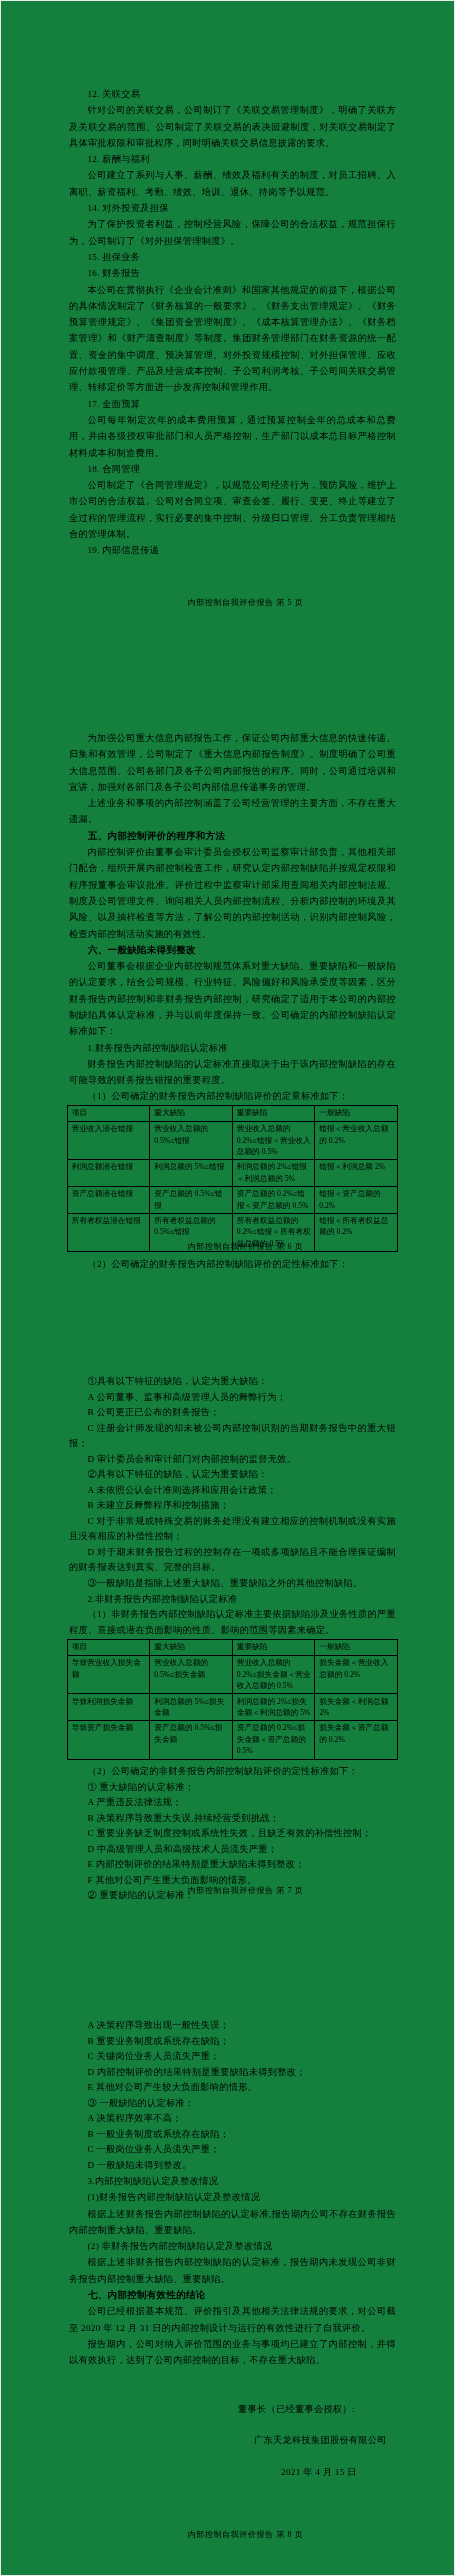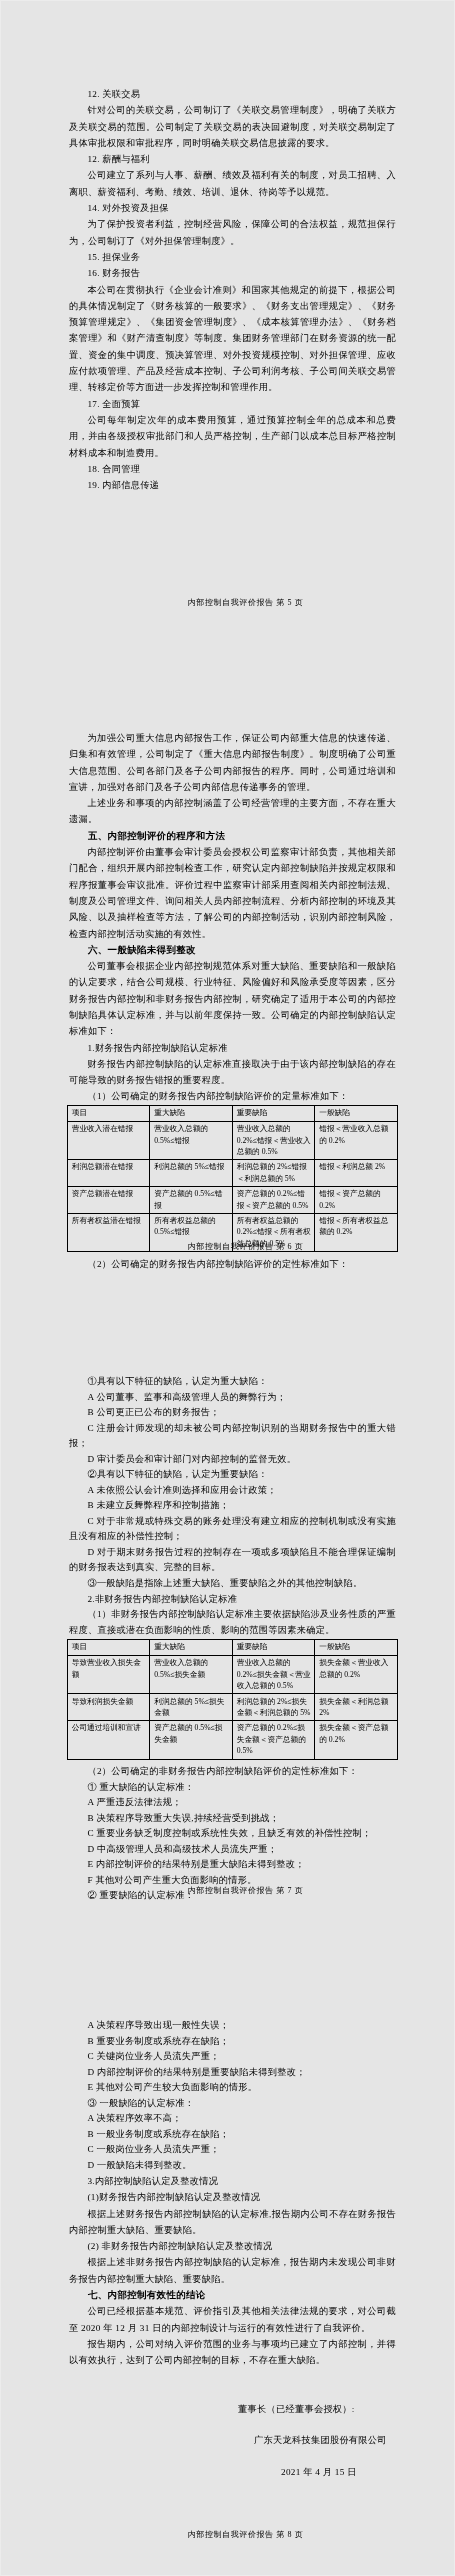--- a/index.html
+++ b/index.html
@@ -4,21 +4,21 @@
 <style>
   html, body {
     margin: 0;
     padding: 0;
     background: #ffffff;
   }
   #document {
     position: relative;
     width: 455px;
     height: 2576px;
-    background: #e5e5e5;
+    background: #15803d;
     color: #000000;
     font-family: "Liberation Serif", "DejaVu Serif", serif;
     box-sizing: border-box;
     border: 0.6px solid #ececec;
     overflow: hidden;
   }
   .page {
     position: relative;
     width: 455px;
     height: 644px;
@@ -111,20 +111,21 @@
         <p class="sub-heading">12. 薪酬与福利</p>
         <p class="para">公司建立了系列与人事、薪酬、绩效及福利有关的制度，对员工招聘、入离职、薪资福利、考勤、绩效、培训、退休、待岗等予以规范。</p>
         <p class="sub-heading">14. 对外投资及担保</p>
         <p class="para">为了保护投资者利益，控制经营风险，保障公司的合法权益，规范担保行为，公司制订了《对外担保管理制度》。</p>
         <p class="sub-heading">15. 担保业务</p>
         <p class="sub-heading">16. 财务报告</p>
         <p class="para">本公司在贯彻执行《企业会计准则》和国家其他规定的前提下，根据公司的具体情况制定了《财务核算的一般要求》、《财务支出管理规定》、《财务预算管理规定》、《集团资金管理制度》、《成本核算管理办法》、《财务档案管理》和《财产清查制度》等制度。集团财务管理部门在财务资源的统一配置、资金的集中调度、预决算管理、对外投资规模控制、对外担保管理、应收应付款项管理、产品及经营成本控制、子公司利润考核、子公司间关联交易管理、转移定价等方面进一步发挥控制和管理作用。</p>
         <p class="sub-heading">17. 全面预算</p>
         <p class="para">公司每年制定次年的成本费用预算，通过预算控制全年的总成本和总费用，并由各级授权审批部门和人员严格控制，生产部门以成本总目标严格控制材料成本和制造费用。</p>
         <p class="sub-heading">18. 合同管理</p>
+        <p class="para">公司制定了《合同管理规定》，以规范公司经济行为，预防风险，维护上市公司的合法权益。公司对合同立项、审查会签、履行、变更、终止等建立了全过程的管理流程，实行必要的集中控制、分级归口管理、分工负责管理相结合的管理体制。</p>
         <p class="sub-heading">19. 内部信息传递</p>
       </div>
       <div class="footer">内部控制自我评价报告 第 5 页</div>
     </section>
     <section class="page">
       <div class="content">
         <p class="para">为加强公司重大信息内部报告工作，保证公司内部重大信息的快速传递、归集和有效管理，公司制定了《重大信息内部报告制度》。制度明确了公司重大信息范围、公司各部门及各子公司内部报告的程序。同时，公司通过培训和宣讲，加强对各部门及各子公司内部信息传递事务的管理。</p>
         <p class="para">上述业务和事项的内部控制涵盖了公司经营管理的主要方面，不存在重大遗漏。</p>
         <p class="section-heading">五、内部控制评价的程序和方法</p>
         <p class="para">内部控制评价由董事会审计委员会授权公司监察审计部负责，其他相关部门配合，组织开展内部控制检查工作，研究认定内部控制缺陷并按规定权限和程序报董事会审议批准。评价过程中监察审计部采用查阅相关内部控制法规、制度及公司管理文件、询问相关人员内部控制流程、分析内部控制的环境及其风险、以及抽样检查等方法，了解公司的内部控制活动，识别内部控制风险，检查内部控制活动实施的有效性。</p>
@@ -204,21 +205,21 @@
               <td>营业收入总额的 0.2%≤损失金额＜营业收入总额的 0.5%</td>
               <td>损失金额＜营业收入总额的 0.2%</td>
             </tr>
             <tr>
               <td>导致利润损失金额</td>
               <td>利润总额的 5%≤损失金额</td>
               <td>利润总额的 2%≤损失金额＜利润总额的 5%</td>
               <td>损失金额＜利润总额 2%</td>
             </tr>
             <tr>
-              <td>公司通过培训和宣讲</td>
+              <td>导致资产损失金额</td>
               <td>资产总额的 0.5%≤损失金额</td>
               <td>资产总额的 0.2%≤损失金额＜资产总额的 0.5%</td>
               <td>损失金额＜资产总额的 0.2%</td>
             </tr>
           </tbody>
         </table>
         <p class="label-line">（2）公司确定的非财务报告内部控制缺陷评价的定性标准如下：</p>
         <p class="label-line">① 重大缺陷的认定标准：</p>
         <p class="label-line">A 严重违反法律法规；</p>
         <p class="label-line">B 决策程序导致重大失误,持续经营受到挑战；</p>

